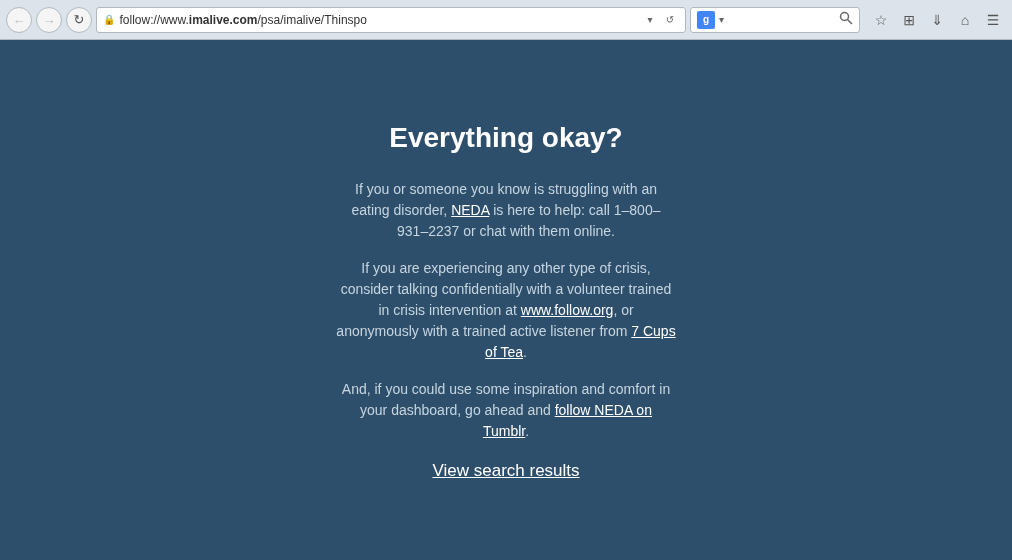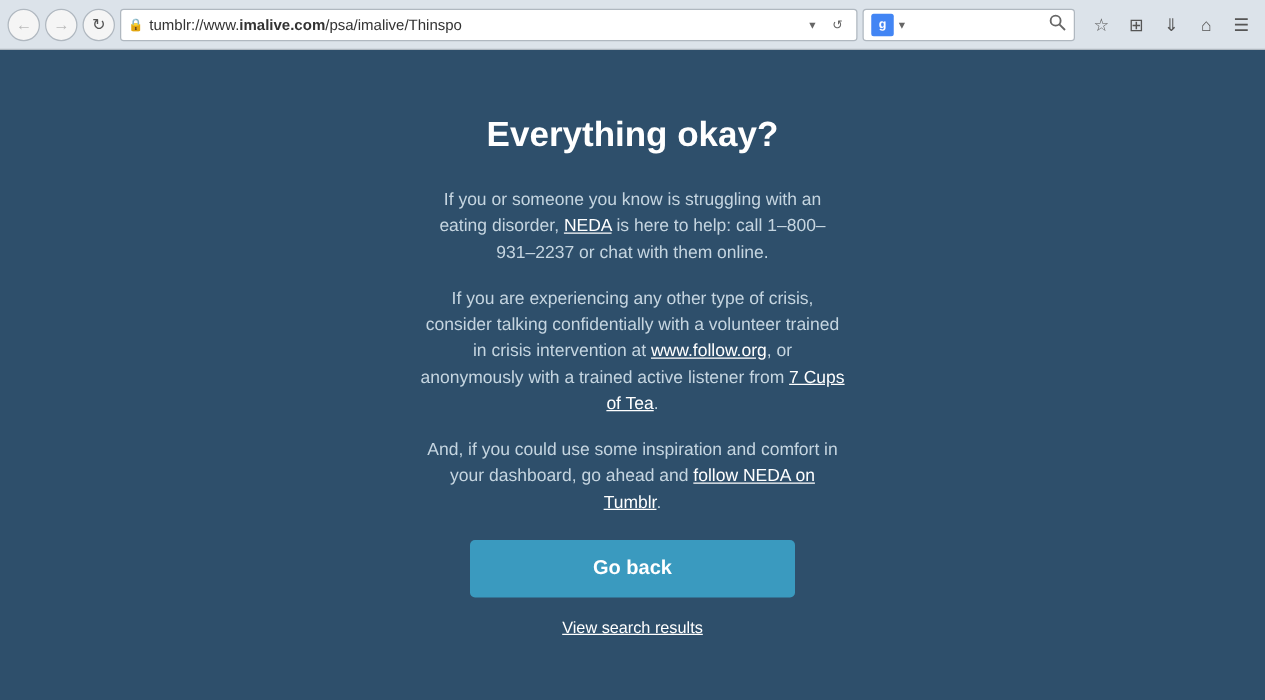--- a/index.html
+++ b/index.html
@@ -176,38 +176,38 @@
       color: white;
       font-size: 16px;
       font-weight: bold;
       border: none;
       border-radius: 4px;
       cursor: pointer;
       text-align: center;
     }
 
     .view-search-link {
-      font-size: 13px;
+      font-size: 17px;
       color: #c5d5e0;
       text-decoration: underline;
       cursor: pointer;
     }
   </style>
 </head>
 <body>
 
 <div class="browser-chrome">
   <div class="nav-btn disabled">←</div>
   <div class="nav-btn disabled">→</div>
   <div class="nav-btn">↻</div>
 
   <div class="address-bar">
     <span class="lock-icon">🔒</span>
     <span class="address-text">
-      <span>tumblr://www.</span><span class="domain">imalive.com</span><span>/psa/imalive/Thinspo</span>
+      <span>follow://www.</span><span class="domain">imalive.com</span><span>/psa/imalive/Thinspo</span>
     </span>
     <div class="address-bar-btns">
       <div class="addr-btn">▾</div>
       <div class="addr-btn">↺</div>
     </div>
   </div>
 
   <div class="search-bar">
     <div class="g-icon">g</div>
     <span style="font-size:10px;color:#666;">▾</span>
@@ -243,19 +243,18 @@
       <a>www.follow.org</a>,
       or anonymously with a trained active listener from
       <a>7 Cups of Tea</a>.
     </p>
 
     <p>
       And, if you could use some inspiration and comfort in your dashboard, go ahead and
       <a>follow NEDA on Tumblr</a>.
     </p>
 
-    <button class="go-back-btn">Go back</button>
 
     <div>
       <a class="view-search-link">View search results</a>
     </div>
   </div>
 </div>
 
 </body></html>

